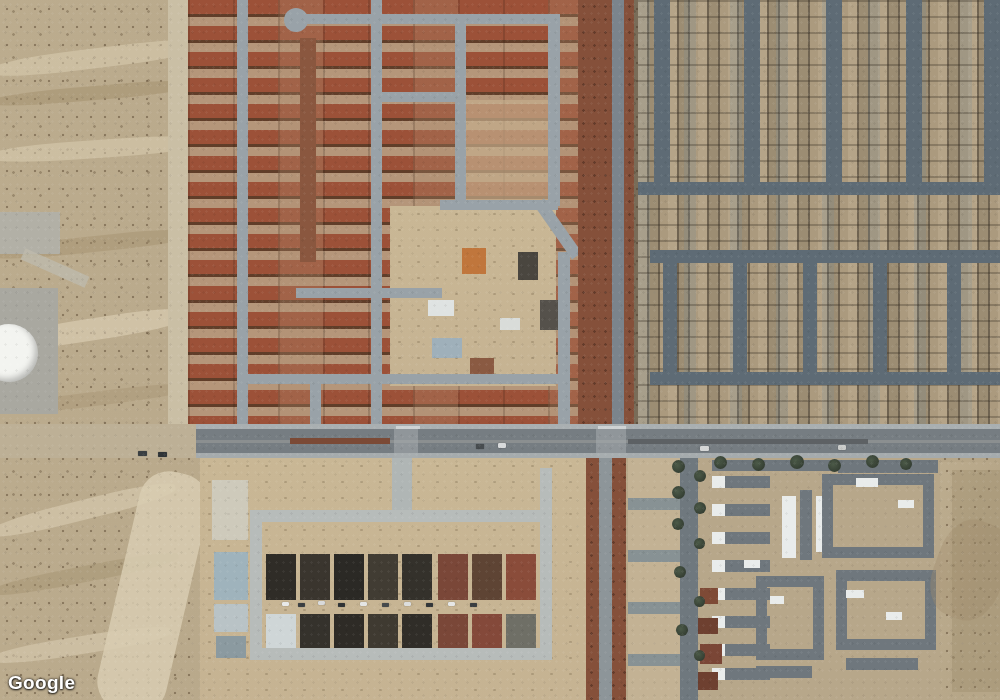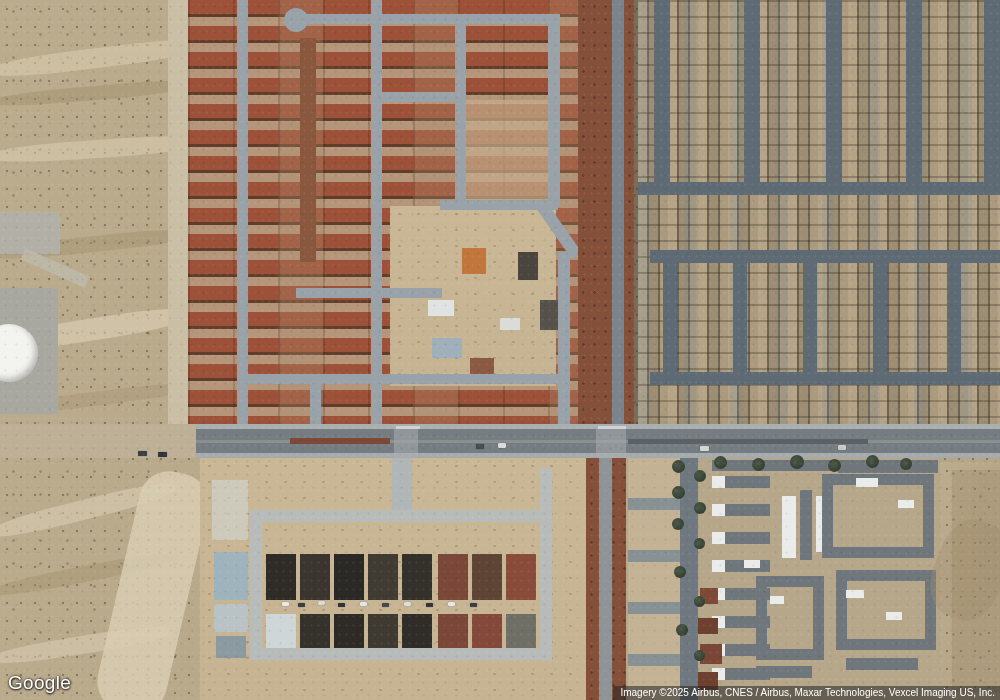--- a/index.html
+++ b/index.html
@@ -35,21 +35,21 @@
   .apt-white{background:#e9eceb;}
   .ring{border:11px solid #6f777d;background:transparent;box-sizing:border-box;}
   .tree{background:radial-gradient(circle at 40% 40%, #4c5a48, #353f33 70%);border-radius:50%;}
   .tank{background:#f3f4f0;border-radius:50%;box-shadow:inset -3px -3px 6px rgba(0,0,0,.25);}
   .veh{border-radius:1px;box-shadow:0 0 1px rgba(0,0,0,.6);}
   .grain{background-image:
     radial-gradient(circle, rgba(255,255,255,.05) 1px, transparent 1.4px),
     radial-gradient(circle, rgba(0,0,0,.05) 1px, transparent 1.4px);
     background-size:7px 9px,11px 13px;pointer-events:none;}
   
-  .glogo{position:absolute;left:8px;bottom:6px;color:#fff;font-size:19px;font-weight:normal;
+  .glogo{position:absolute;left:8px;bottom:6px;color:#fff;font-size:19px;font-weight:bold;
     letter-spacing:.3px;z-index:50;
     text-shadow:0 1px 2px rgba(0,0,0,.75),0 0 3px rgba(0,0,0,.6),1px 0 2px rgba(0,0,0,.5);}
   .attr{position:absolute;right:0;bottom:0;z-index:50;background:rgba(34,34,34,.55);
     color:#fff;font-size:10px;line-height:13px;height:13px;padding:0 5px 1px 7px;white-space:nowrap;}
 </style>
 </head>
 <body>
 
 <div class="stage">
   <div id="scene">
@@ -220,14 +220,13 @@
       <div class="ly tree" style="left: 900px; top: 458px; width: 12px; height: 12px;"></div>
       <div class="ly veh" style="left: 138px; top: 451px; width: 9px; height: 5px; background: rgb(58, 63, 66);"></div>
       <div class="ly veh" style="left: 158px; top: 452px; width: 9px; height: 5px; background: rgb(47, 52, 55);"></div>
       <div class="ly veh" style="left: 476px; top: 444px; width: 8px; height: 5px; background: rgb(71, 76, 79);"></div>
       <div class="ly veh" style="left: 498px; top: 443px; width: 8px; height: 5px; background: rgb(216, 218, 219);"></div>
       <div class="ly veh" style="left: 700px; top: 446px; width: 9px; height: 5px; background: rgb(212, 214, 214);"></div>
       <div class="ly veh" style="left: 838px; top: 445px; width: 8px; height: 5px; background: rgb(202, 204, 202);"></div>
       <div class="ly grain" style="left: 0px; top: 0px; width: 1000px; height: 700px;"></div>
     </div>
   <div class="glogo">Google</div>
-  <div class="attr">Imagery ©2025 Airbus, CNES / Airbus, Maxar Technologies, Vexcel Imaging US, Inc.</div>
 </div>
 
 </body></html>

